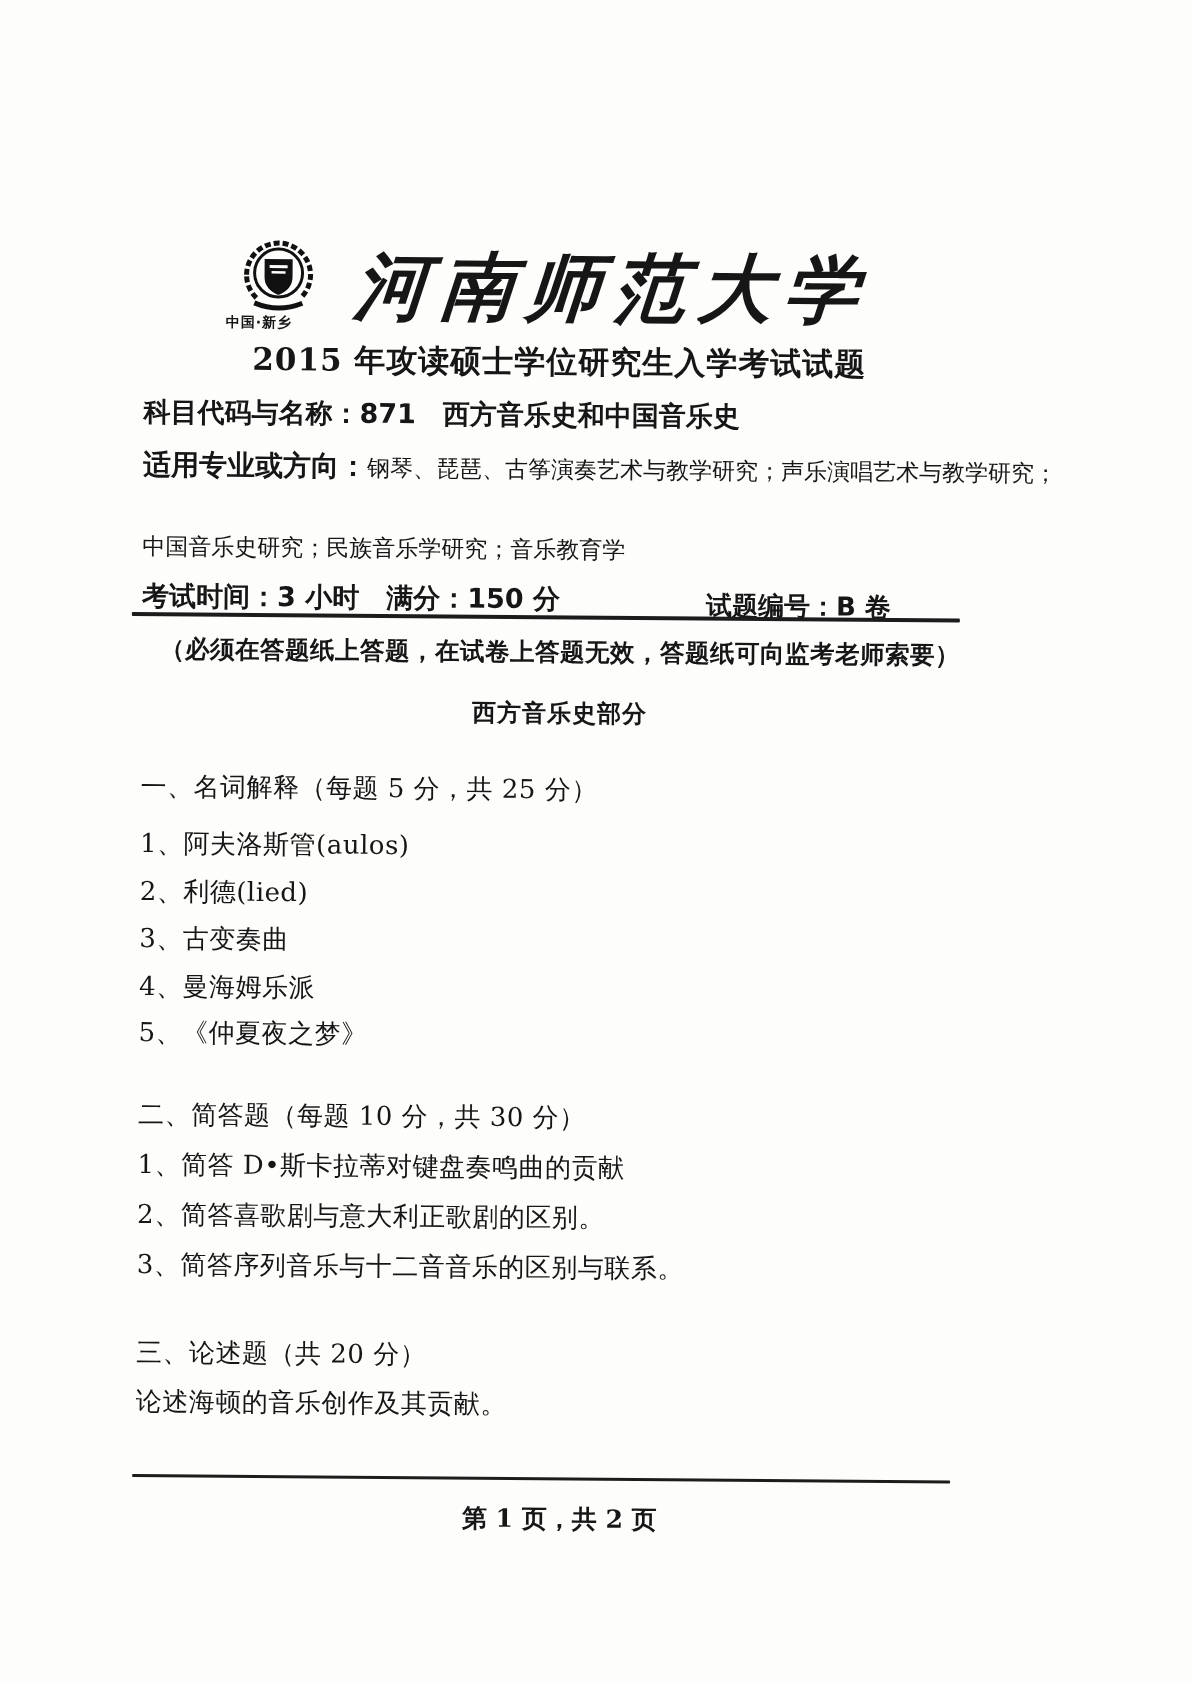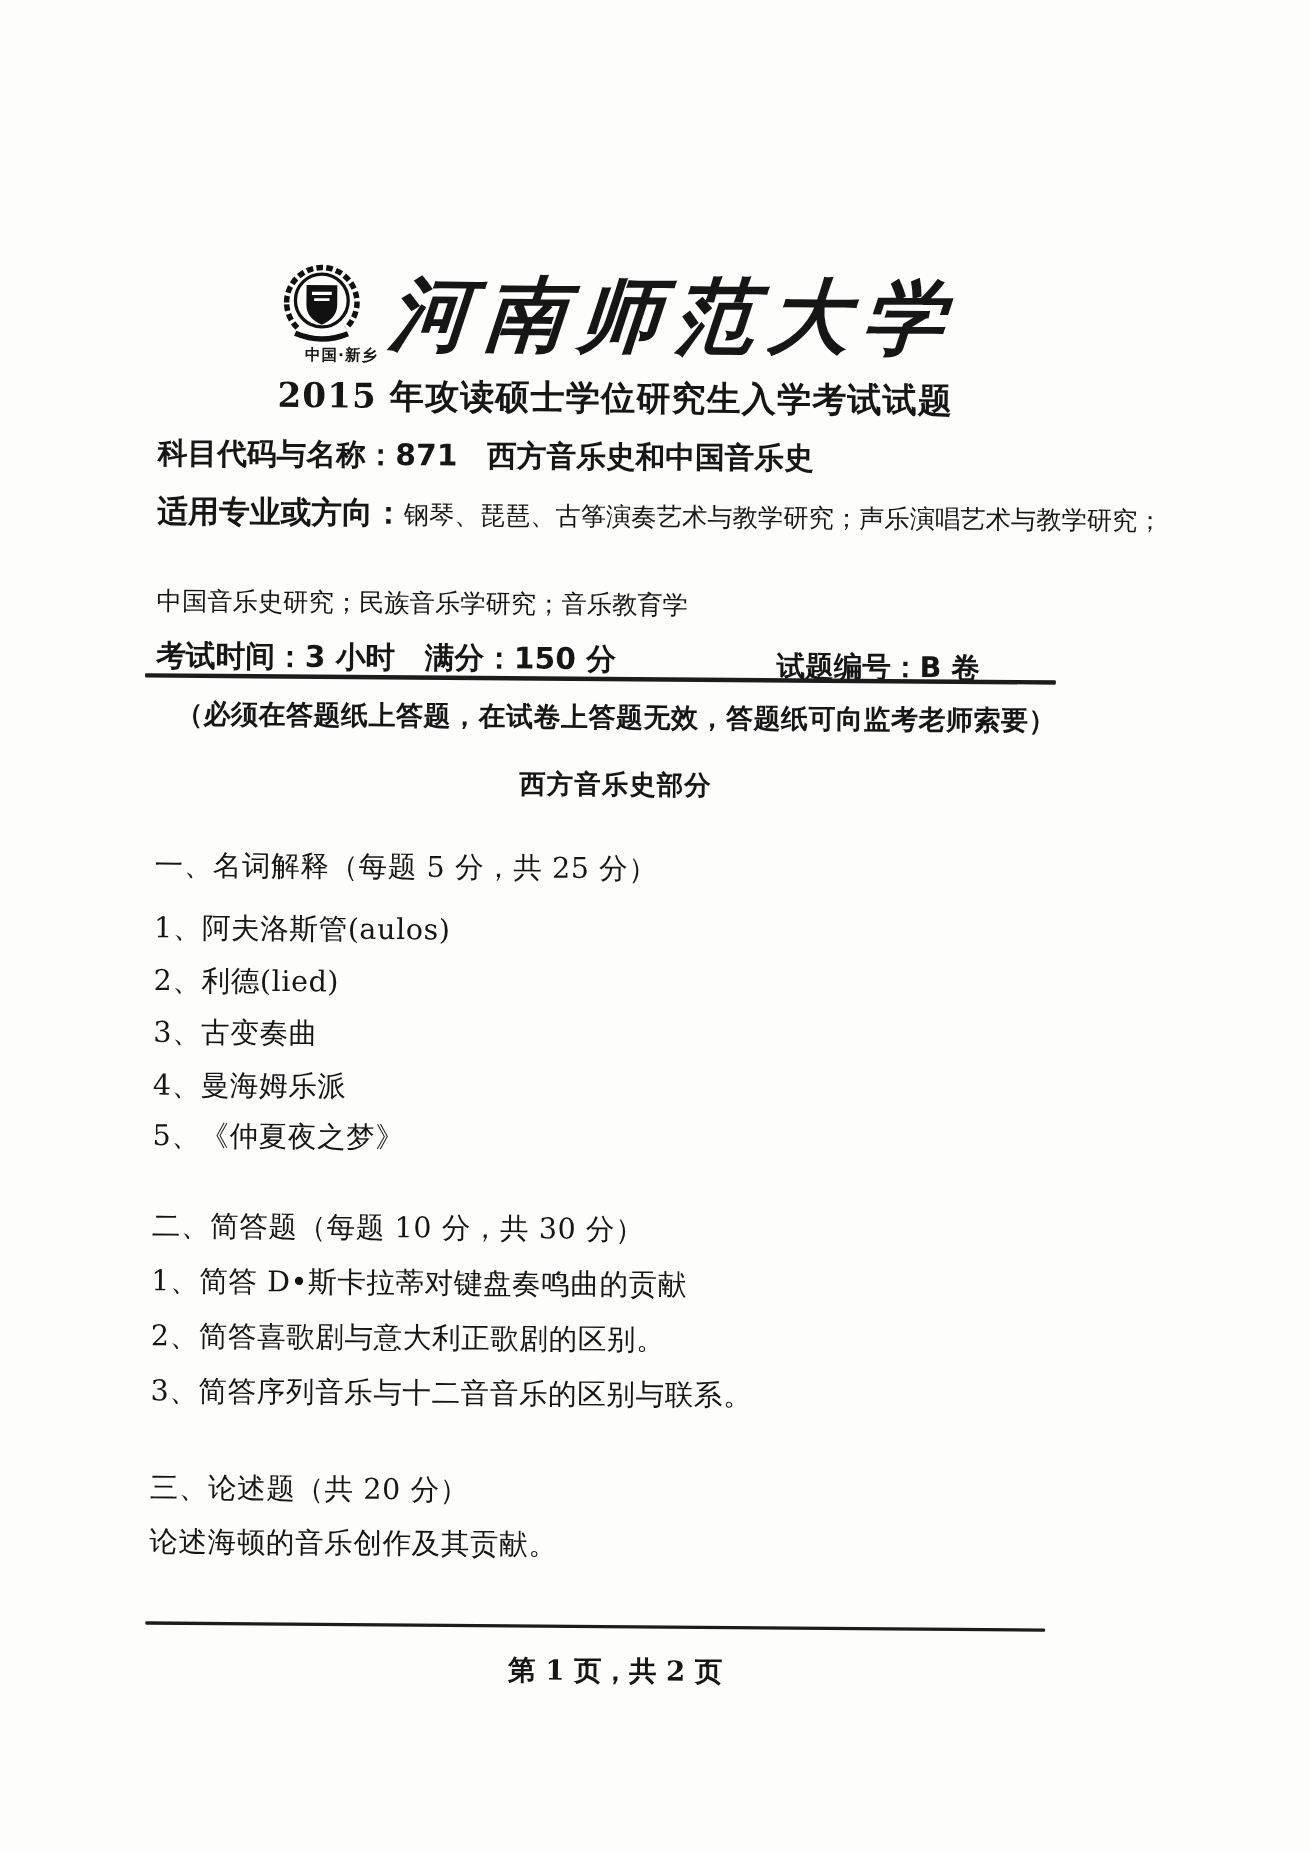--- a/index.html
+++ b/index.html
@@ -17,21 +17,21 @@
     transform-origin:140px 600px;
   }
   .hei{font-family:"DejaVu Sans","Liberation Sans",sans-serif;}
   .song{font-family:"DejaVu Serif","Liberation Serif",serif;}
 
   .logo-row{
     position:absolute;top:236px;left:0;width:100%;
     display:flex;justify-content:center;align-items:center;
     gap:10px;padding-right:100px;box-sizing:border-box;
   }
-  .emblem-block{display:flex;flex-direction:column;align-items:flex-end;width:118px;}
+  .emblem-block{display:flex;flex-direction:column;align-items:flex-start;width:118px;}
   .emblem-caption{font-size:14px;font-weight:bold;letter-spacing:1px;margin-top:1px;}
   .university-name{
     font-size:74px;font-weight:bold;font-style:italic;
     letter-spacing:12px;white-space:nowrap;line-height:1;
     transform:skewX(-4deg);
   }
 
   .exam-title{
     position:absolute;top:338px;left:0;width:100%;
     text-align:center;padding-right:76px;box-sizing:border-box;

